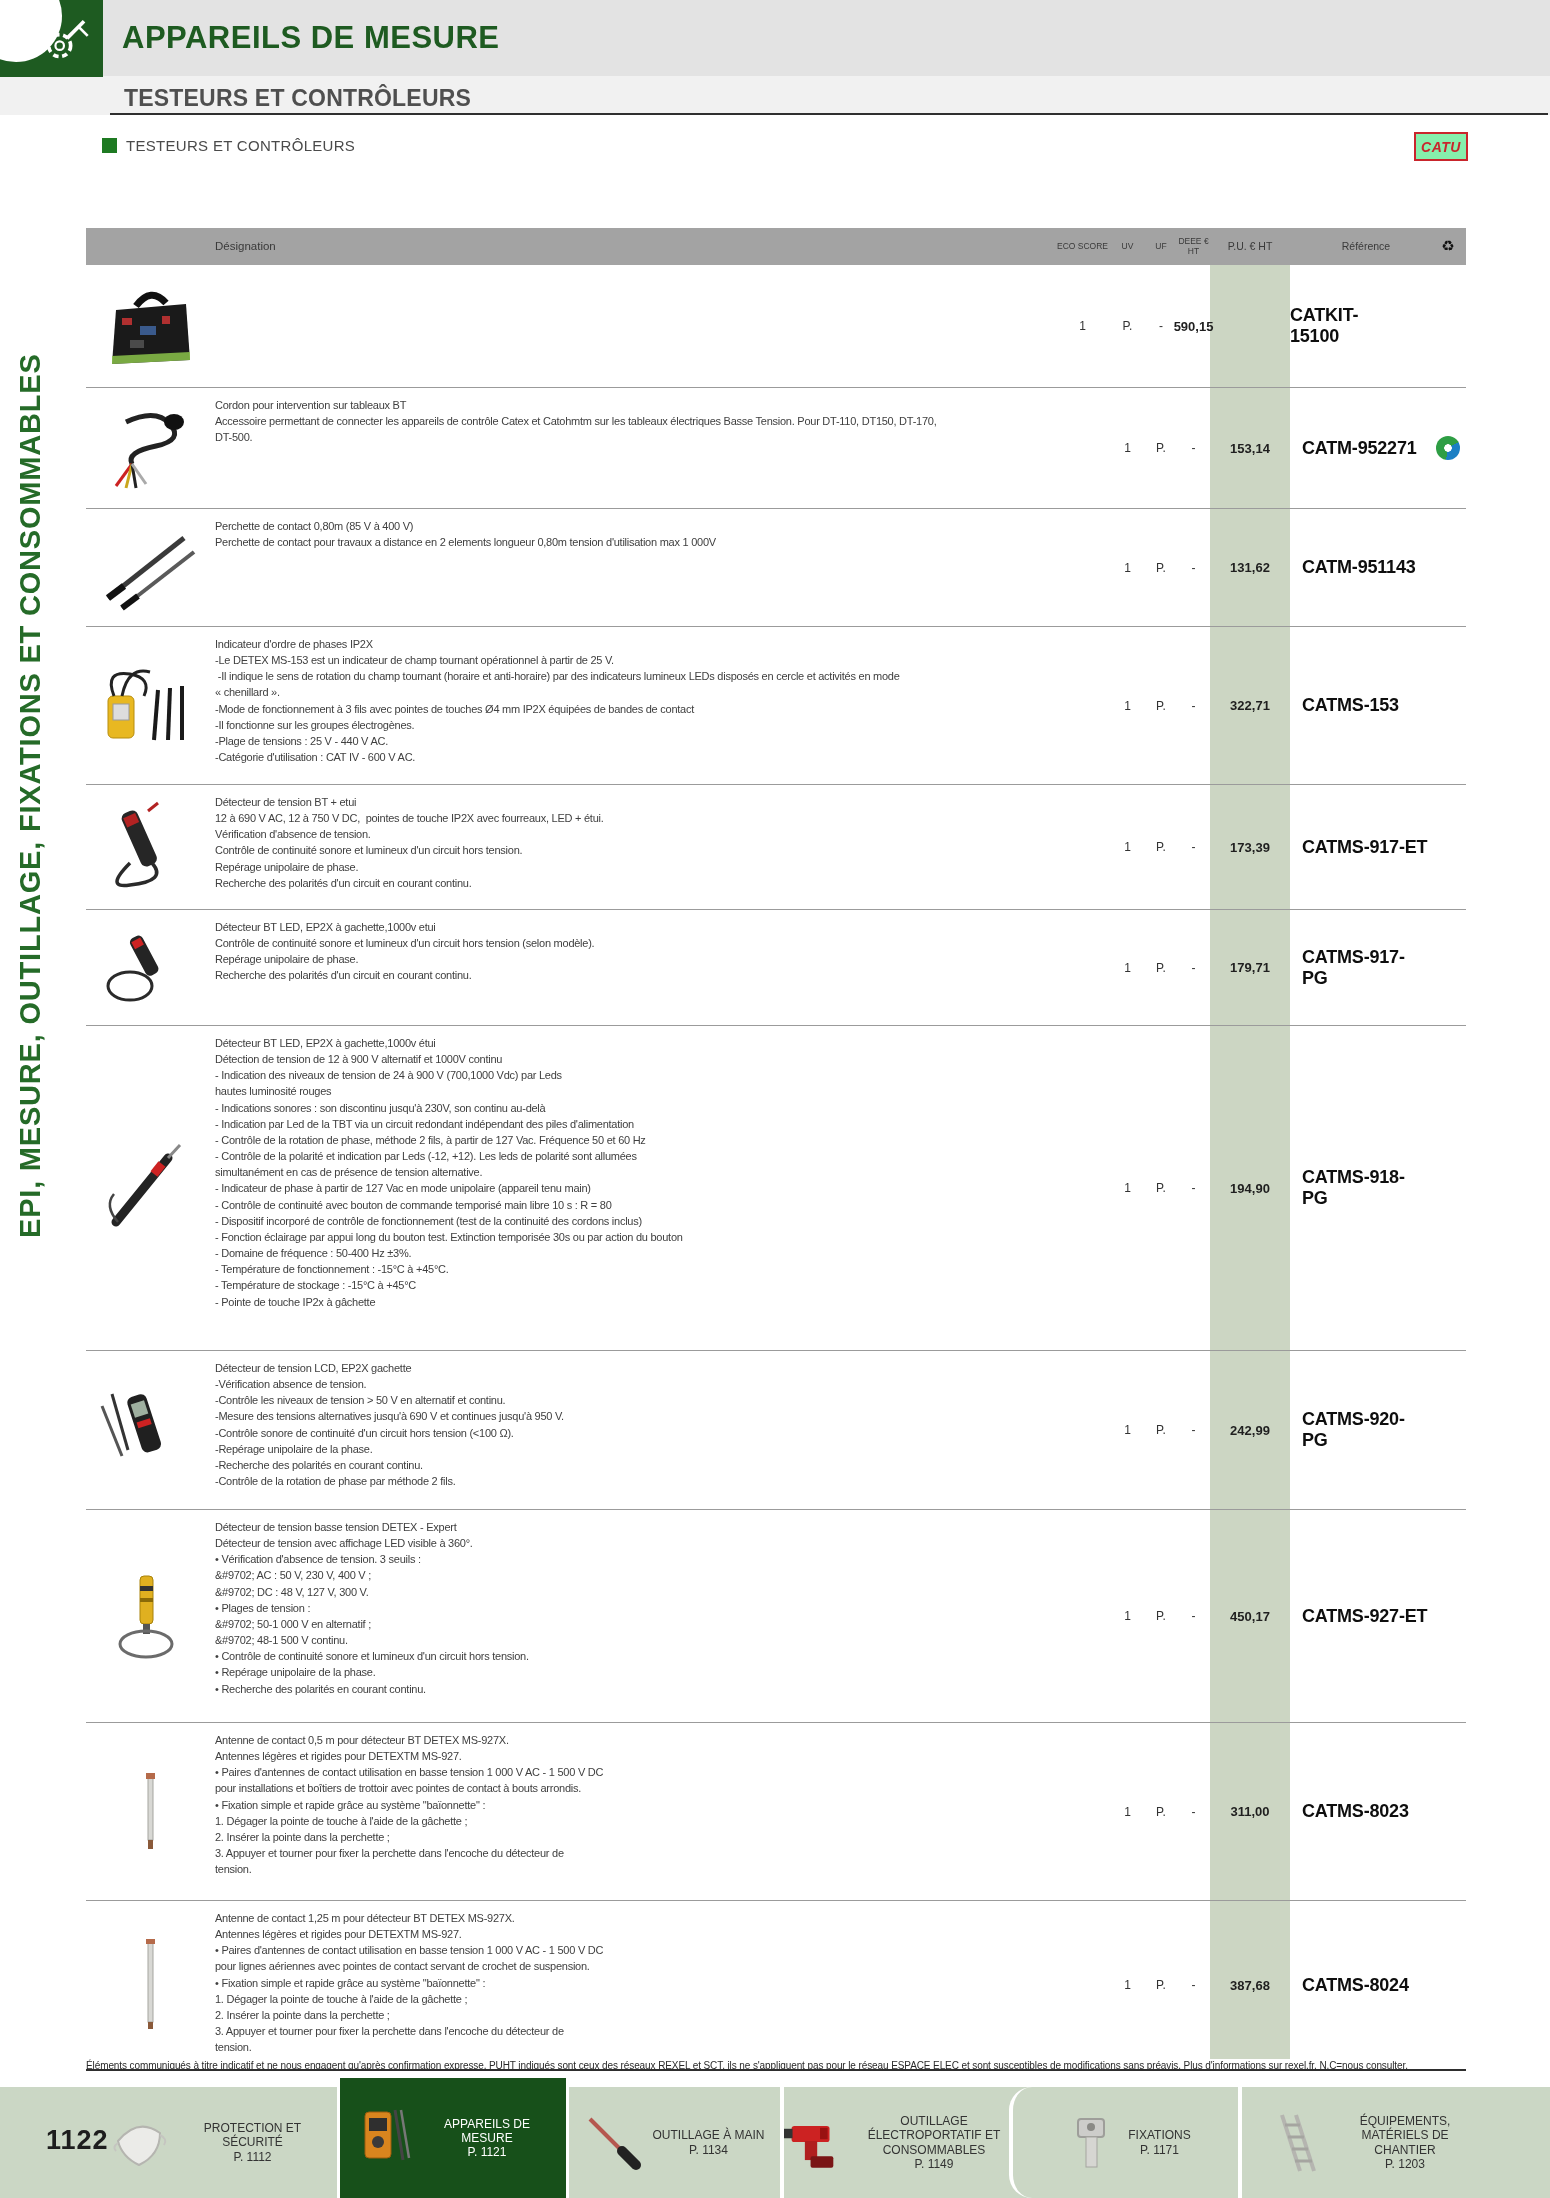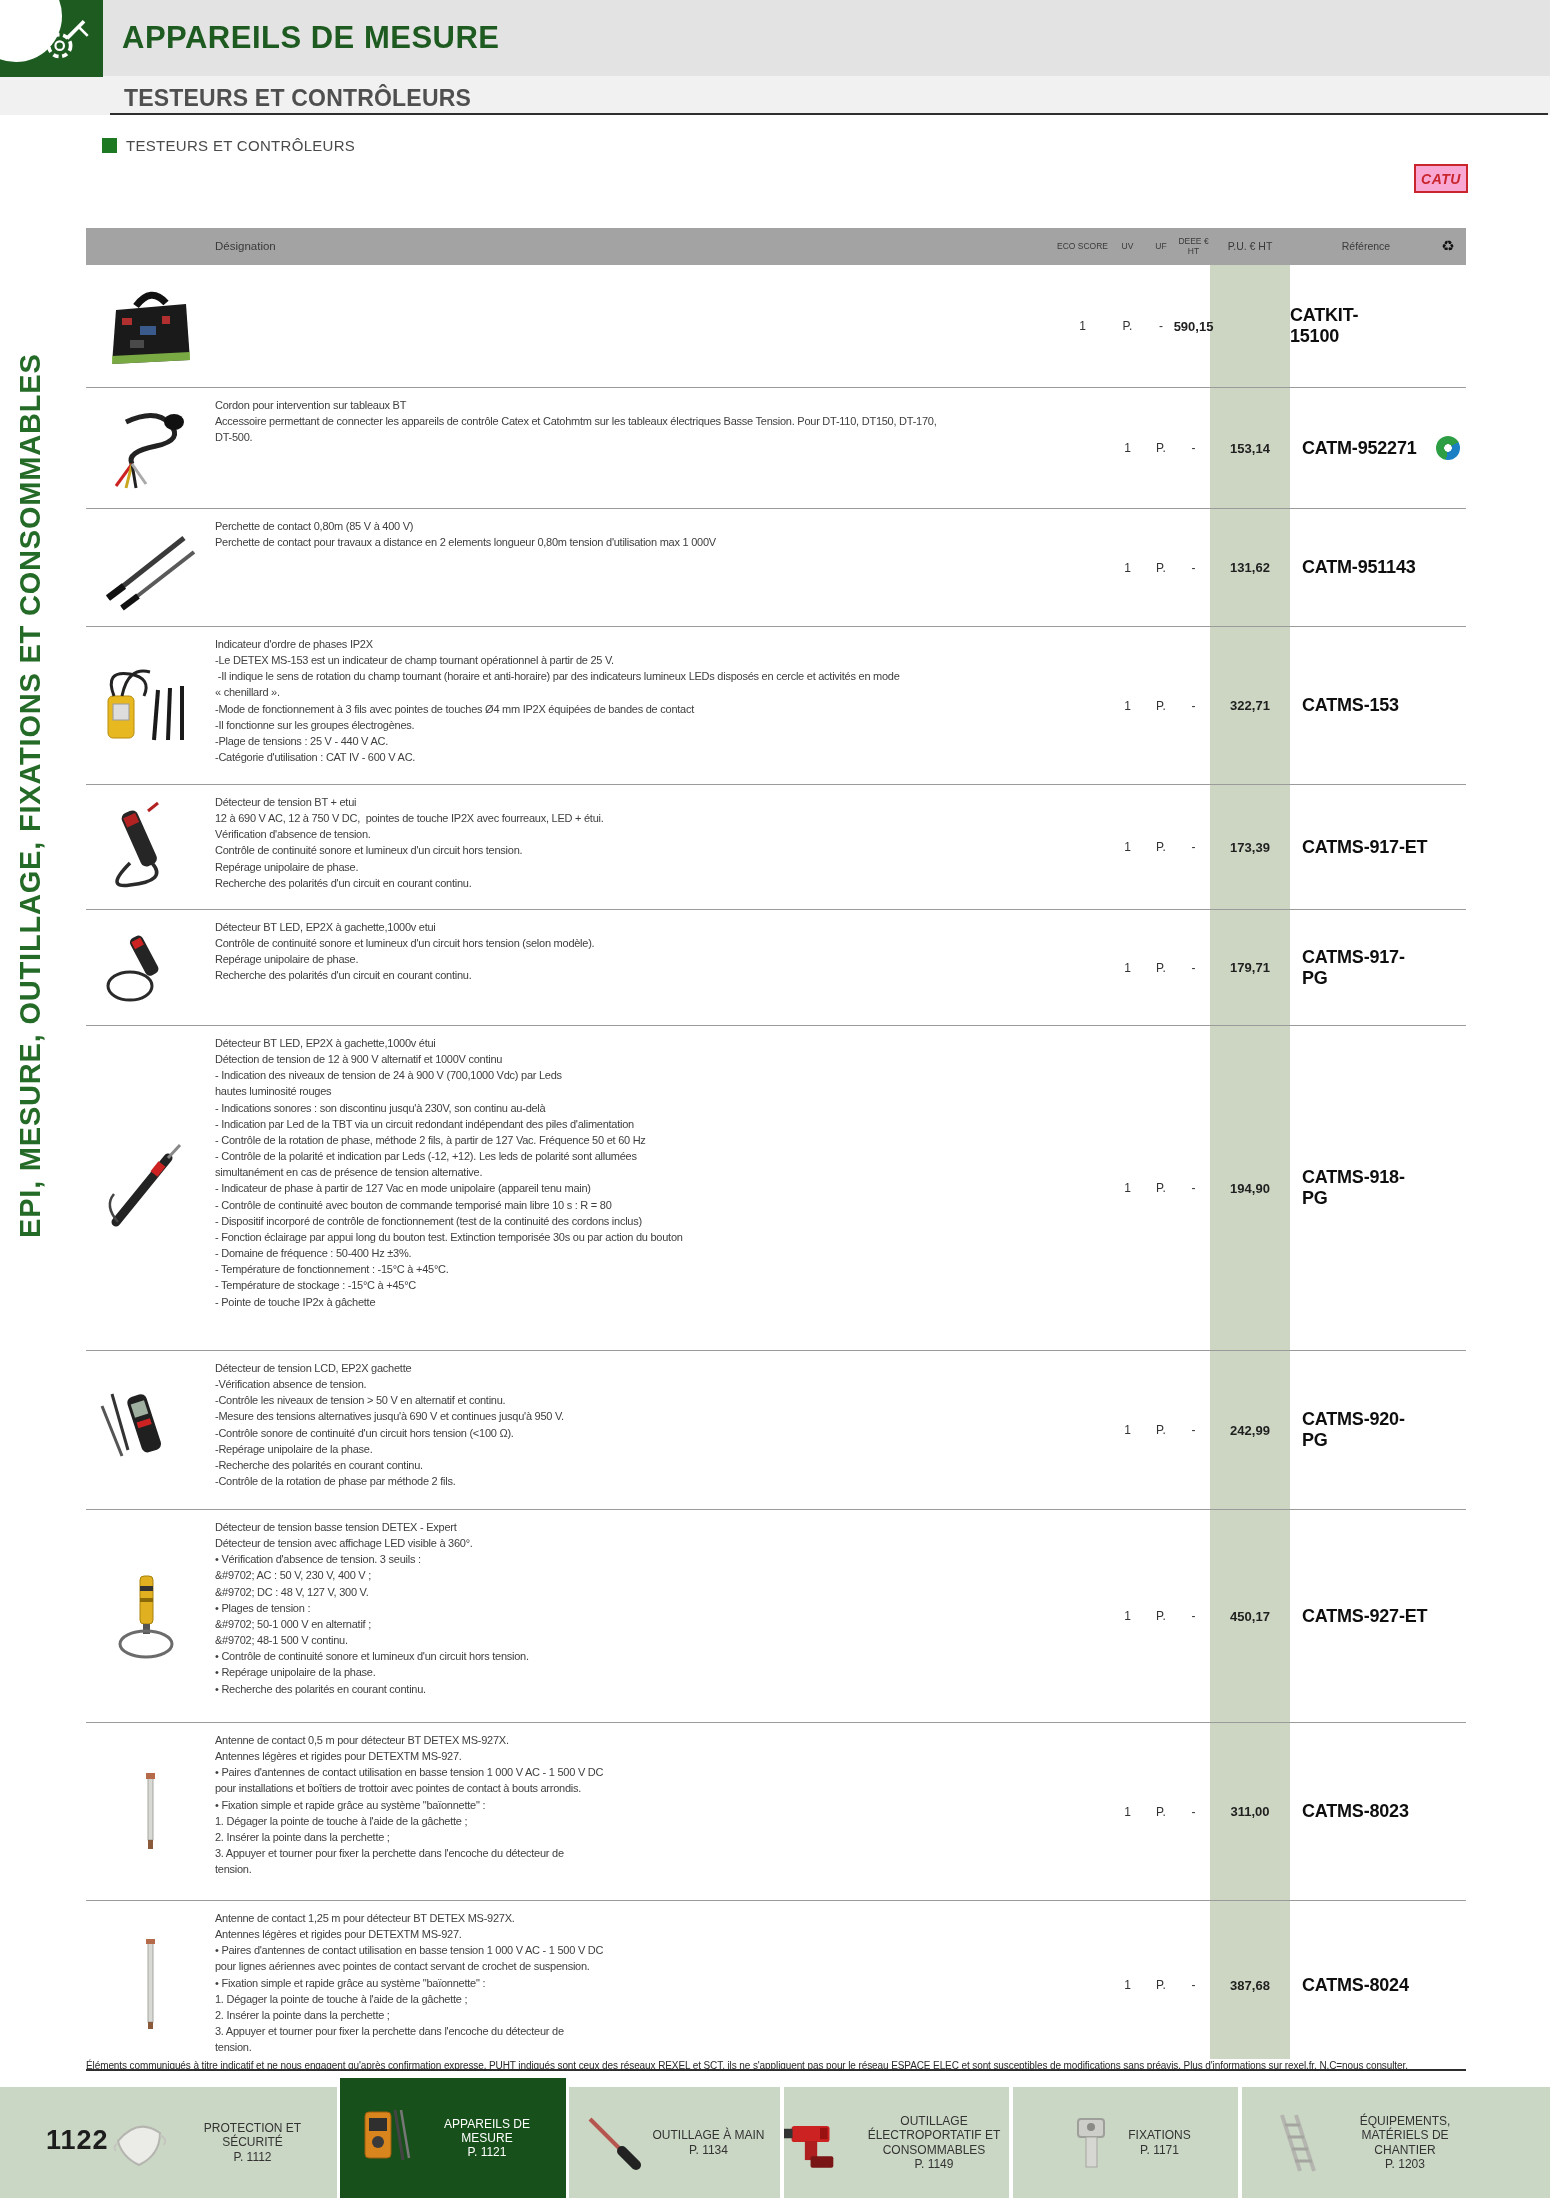--- a/index.html
+++ b/index.html
@@ -12,23 +12,23 @@
   .band2{position:absolute;left:0;top:76px;width:1550px;height:39px;background:#f1f1f1;}
   .corner{position:absolute;left:0;top:0;width:103px;height:77px;background:#1e5b21;overflow:hidden;}
   .corner::before{content:'';position:absolute;left:-30px;top:-30px;width:92px;height:92px;border-radius:50%;background:#fff;}
   .corner svg{position:absolute;right:8px;top:16px;}
   .cat-title{position:absolute;left:122px;top:20px;font-size:31px;font-weight:bold;color:#1e5b21;letter-spacing:.5px;}
   .sec-title{position:absolute;left:124px;top:85px;font-size:23px;font-weight:bold;color:#4f4f4f;letter-spacing:.2px;}
   .underline{position:absolute;left:110px;top:113px;width:1438px;height:2px;background:#2f2f2f;}
   .subsec{position:absolute;left:102px;top:137px;display:flex;gap:9px;align-items:center;}
   .subsec .sq{width:15px;height:15px;background:#1e7a22;}
   .subsec .lbl{font-size:15px;color:#4a4a4a;letter-spacing:.3px;}
-  .catu{position:absolute;left:1414px;top:164px;width:50px;height:25px;border:2px solid #c9252c;
+  .catu{position:absolute;left:1414px;top:132px;width:50px;height:25px;border:2px solid #c9252c;
         color:#c9252c;font-weight:bold;font-style:italic;display:flex;align-items:center;justify-content:center;
-        font-size:14px;letter-spacing:.5px;background:#f9a8d4;}
+        font-size:14px;letter-spacing:.5px;background:#86efac;}
 
   
   .sidebar{position:absolute;left:14px;top:1238px;transform:rotate(-90deg);transform-origin:0 0;
            white-space:nowrap;font-size:29px;font-weight:bold;color:#256b28;letter-spacing:.8px;width:880px;}
 
   
   .table{position:absolute;left:86px;top:209px;width:1380px;
          --cols:129px 840px 55px 35px 32px 33px 80px 12px 128px 36px;}
   .thead{height:37px;background:#a3a3a3;display:grid;grid-template-columns:var(--cols);align-items:center;position:relative;z-index:2;margin-top:19px;}
   .thead .h{font-size:8.5px;color:#3a3a3a;text-align:center;line-height:1.12;}
@@ -444,21 +444,21 @@
             <rect x="0" y="15" width="9" height="10" fill="#333"></rect>
             <rect x="22" y="28" width="13" height="20" fill="#b01f1f"></rect>
             <rect x="28" y="44" width="24" height="12" rx="2" fill="#7a1515"></rect>
             <rect x="38" y="14" width="8" height="12" fill="#911"></rect>
           </svg>
           <div class="tlbl">
             <div>OUTILLAGE ÉLECTROPORTATIF ET CONSOMMABLES</div>
             <div>P. 1149</div>
           </div>
         </div>
-        <div class="tile sep" style="left: 1009px; width: 229px;">
+        <div class="tile sep" style="left: 1009px; width: 229px; border-radius: 23px;">
           <svg width="58" height="60" viewBox="0 0 58 60">
             <rect x="18" y="6" width="26" height="18" rx="3" fill="#cdcdca" stroke="#9e9e9a" stroke-width="2"></rect>
             <rect x="26" y="24" width="11" height="30" fill="#d6d6d2" stroke="#a5a5a0"></rect>
             <circle cx="31" cy="14" r="4" fill="#8a8a86"></circle>
           </svg>
           <div class="tlbl">
             <div>FIXATIONS</div>
             <div>P. 1171</div>
           </div>
         </div>

